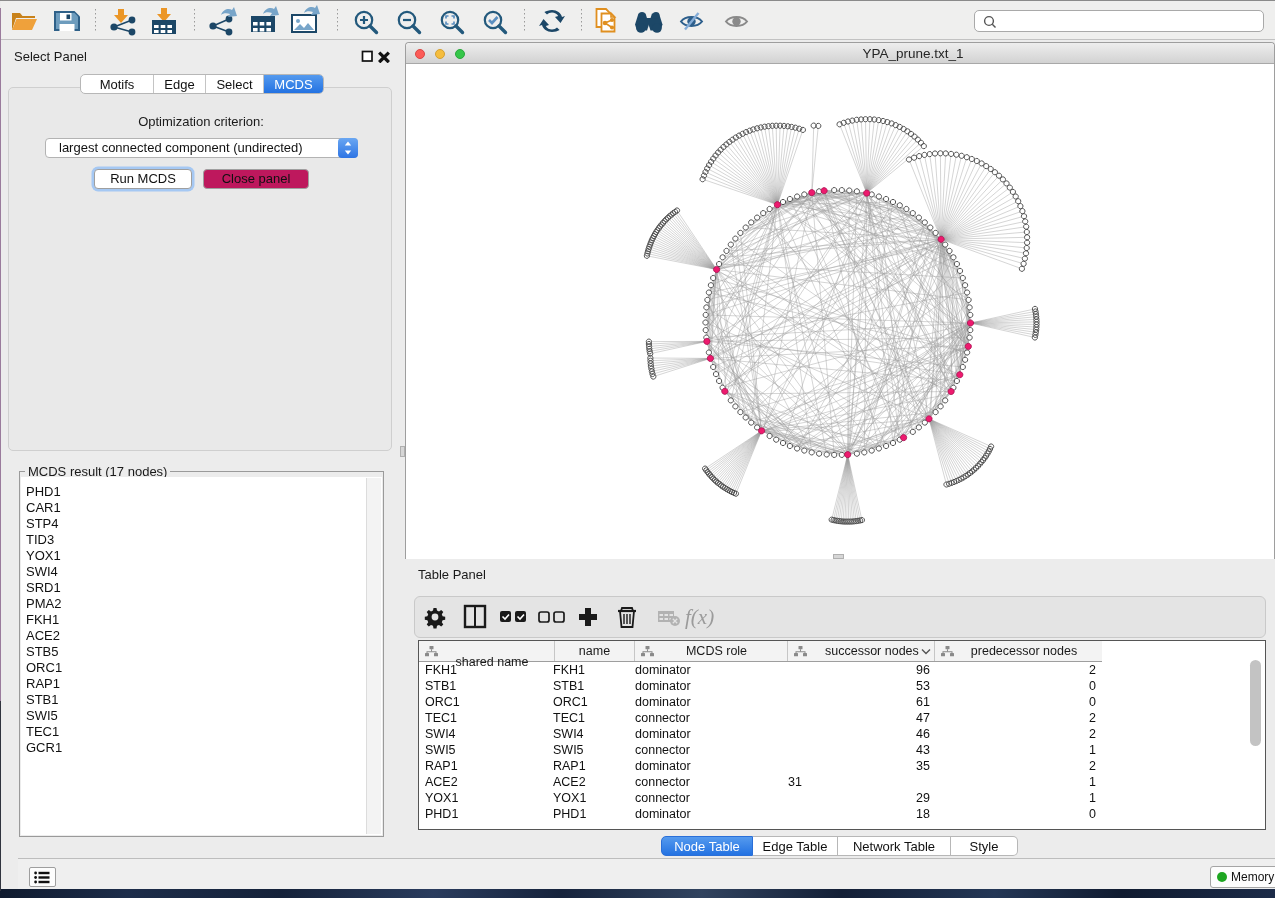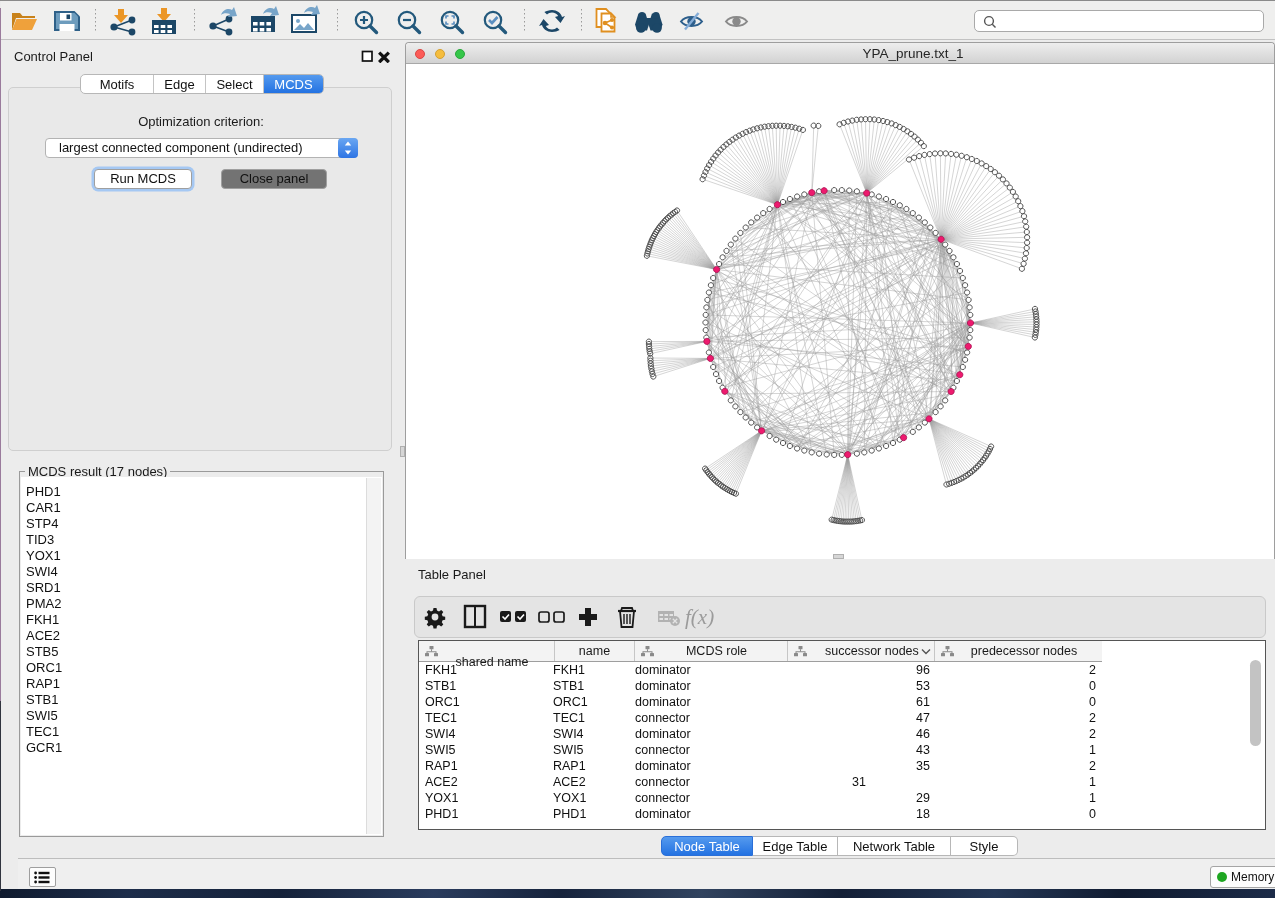--- a/index.html
+++ b/index.html
@@ -131,21 +131,21 @@
 <svg width="18" height="18" style="position:absolute;left:6px;top:2px" viewBox="0 0 18 18">
         <g stroke="#555" stroke-width="1.4" fill="none">
           <circle cx="8" cy="8" r="4.4"></circle>
           <path d="M11.3 11.3l3.2 3.2"></path>
         </g>
       </svg>
 </div>
 </div>
 
 <div class="abs" style="left:1px;top:41px;width:403px;height:817px;background:#ececec">
- <div class="abs" style="left:13px;top:8px;font-size:13px;color:#1a1a1a">Control Panel</div>
+ <div class="abs" style="left:13px;top:8px;font-size:13px;color:#1a1a1a">Select Panel</div>
  <svg class="abs" style="left:360px;top:9px" width="32" height="13" viewBox="0 0 32 13">
    <rect x="1.5" y="1.5" width="9.5" height="9.5" fill="#fff" stroke="#111" stroke-width="1.7"></rect>
    <path d="M20 1.5l4 4 4-4 2.5 2.5-4 4 4 4-2.5 2.5-4-4-4 4-2.5-2.5 4-4-4-4z" fill="#111" transform="scale(0.92) translate(1,0)"></path>
  </svg>
 
  <div class="abs" style="left:7px;top:46px;width:384px;height:364px;background:#e9e9e9;border:1px solid #cfcfcf;border-radius:5px"></div>
 
  <div class="abs" style="left:79px;top:33px;width:244px;height:20px;background:#fff;border:1px solid #b7b7b7;border-radius:5px;overflow:hidden;display:flex;font-size:13px;color:#111;text-align:center;line-height:19px">
    <div style="width:73px;border-right:1px solid #c4c4c4">Motifs</div>
    <div style="width:52px;border-right:1px solid #c4c4c4">Edge</div>
@@ -156,21 +156,21 @@
    <div class="abs" style="right:-1px;top:-1px;width:20px;height:20px;border-radius:4px;background:linear-gradient(#6aa7f2,#2d74e4)">
      <svg width="20" height="20" viewBox="0 0 20 20">
           <path d="M10 3.5l3.2 4H6.8zM10 16.5l3.2-4H6.8z" fill="#fff"></path>
         </svg>
    </div>
  </div>
 
  <div class="abs" style="left:0;top:73px;width:400px;text-align:center;font-size:13px;color:#1a1a1a">Optimization criterion:</div>
 
  <div class="abs" style="left:93px;top:128px;width:98px;height:20px;background:#fff;border:1px solid #9f9f9f;border-radius:4px;box-shadow:0 0 0 2.5px #a5c8f3;font-size:13px;color:#111;text-align:center;line-height:18px">Run MCDS</div>
- <div class="abs" style="left:220px;top:128px;width:106px;height:20px;background:#737373;border:1px solid #9f9f9f;border-radius:4px;font-size:13px;color:#111;text-align:center;line-height:18px">Close panel</div>
+ <div class="abs" style="left:202px;top:128px;width:106px;height:20px;background:#be185d;border:1px solid #9f9f9f;border-radius:4px;font-size:13px;color:#111;text-align:center;line-height:18px">Close panel</div>
 
  <div class="abs" style="left:18px;top:430px;width:365px;height:366px;border:1px solid #9a9a9a"></div>
  <div class="abs" style="left:24px;top:423px;font-size:13px;color:#1a1a1a;background:#ececec;padding:0 3px">MCDS result (17 nodes)</div>
  <div class="abs" style="left:20px;top:436px;width:361px;height:358px;background:#fff;font-size:13px;color:#111;line-height:16px;padding:7px 0 0 5px">PHD1<br>CAR1<br>STP4<br>TID3<br>YOX1<br>SWI4<br>SRD1<br>PMA2<br>FKH1<br>ACE2<br>STB5<br>ORC1<br>RAP1<br>STB1<br>SWI5<br>TEC1<br>GCR1
    <div class="abs" style="right:1px;top:1px;width:15px;height:356px;background:#f3f3f3;border-left:1px solid #dcdcdc"></div>
  </div>
 </div>
 
 <div class="abs" style="left:400px;top:446px;width:5px;height:11px;background:#d6d6d6;border:1px solid #b0b0b0"></div>
 
@@ -346,21 +346,21 @@
           <span style="width:134px;padding-left:6px">RAP1</span>
           <span style="width:82px">RAP1</span>
           <span style="width:153px">dominator</span>
           <span style="width:142px;text-align:right">35</span>
           <span style="width:166px;text-align:right">2</span>
         </div>
         <div style="height:16px;line-height:16px;display:flex">
           <span style="width:134px;padding-left:6px">ACE2</span>
           <span style="width:82px">ACE2</span>
           <span style="width:153px">connector</span>
-          <span style="width:142px;text-align:center">31</span>
+          <span style="width:142px;text-align:left">31</span>
           <span style="width:166px;text-align:right">1</span>
         </div>
         <div style="height:16px;line-height:16px;display:flex">
           <span style="width:134px;padding-left:6px">YOX1</span>
           <span style="width:82px">YOX1</span>
           <span style="width:153px">connector</span>
           <span style="width:142px;text-align:right">29</span>
           <span style="width:166px;text-align:right">1</span>
         </div>
         <div style="height:16px;line-height:16px;display:flex">

